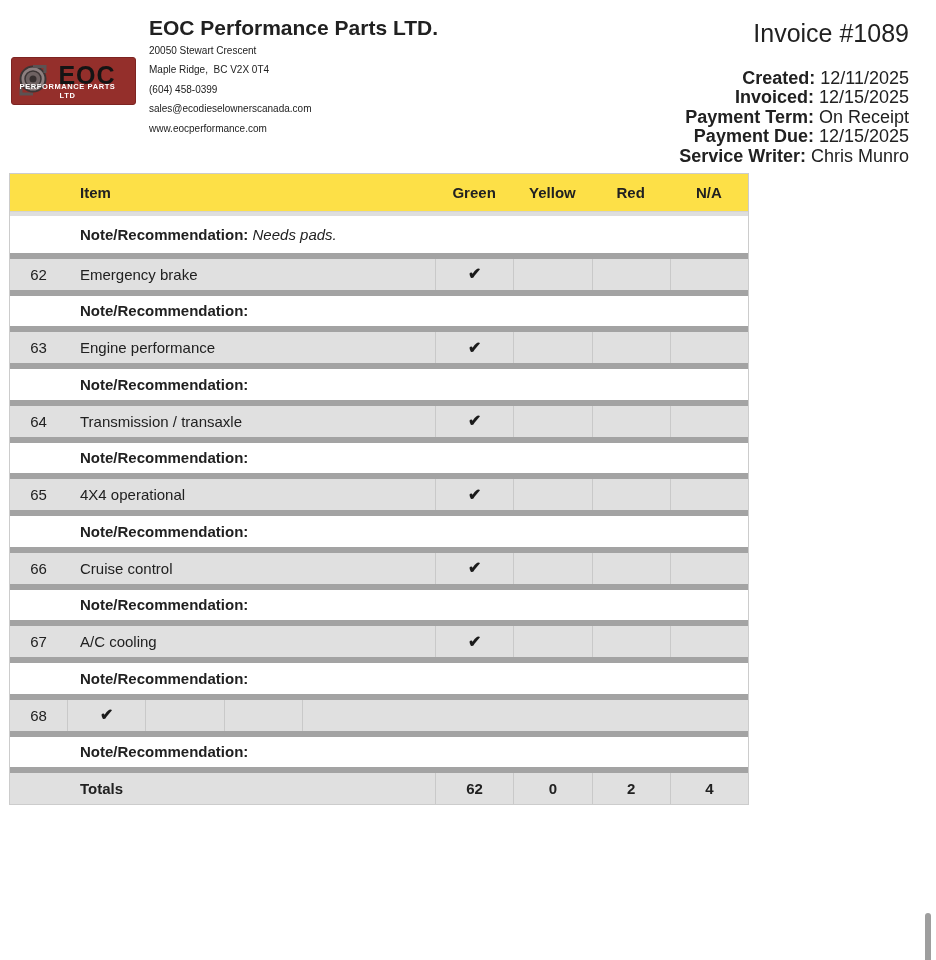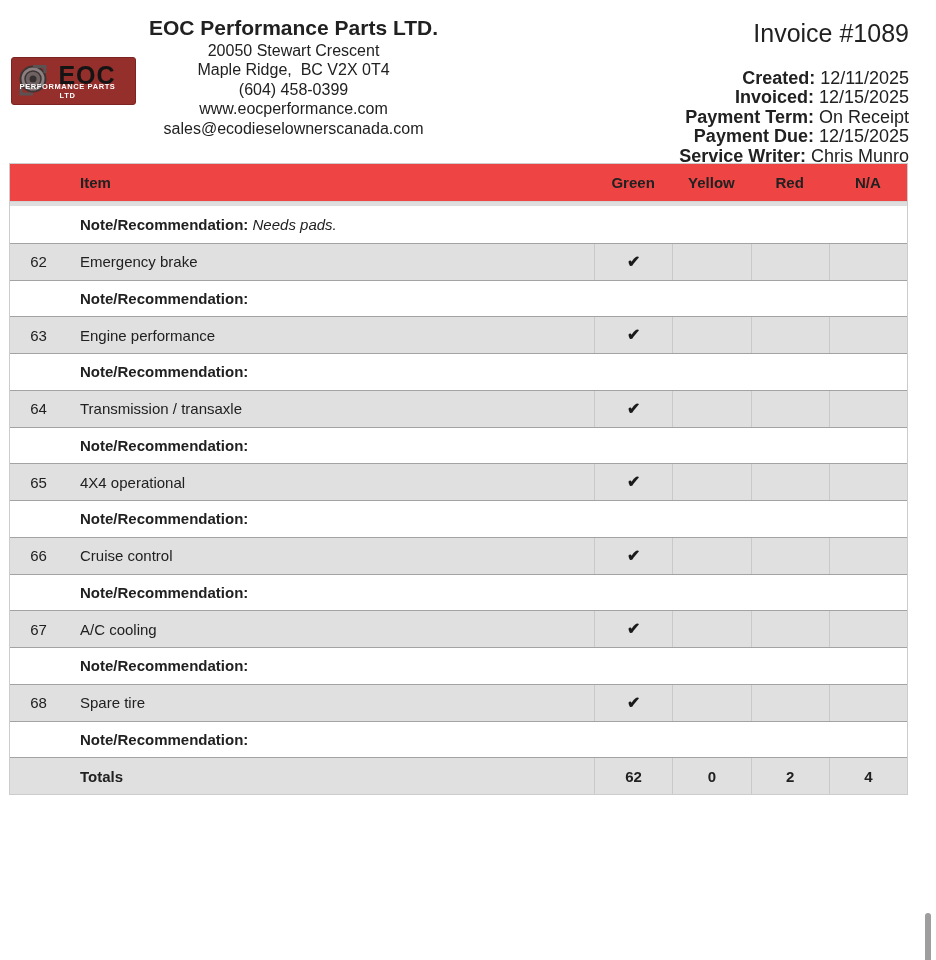--- a/index.html
+++ b/index.html
@@ -39,49 +39,48 @@
   }
 
   .company {
     position: absolute; left: 149px; top: 17px;
   }
   .company-name {
     font-size: 21px; font-weight: 700; line-height: 22px;
     margin-bottom: 2px;
   }
   .company-line {
-    font-size: 16px; line-height: 19.4px;
+    font-size: 10px; line-height: 19.4px;
     white-space: pre-wrap;
-    text-align: center;
   }
 
   .invoice-block {
     position: absolute; right: 27px; top: 12px;
     text-align: right;
   }
   .invoice-title {
     font-size: 25px; font-weight: 400; line-height: 42px;
     margin-bottom: 15px;
   }
   .meta-line {
     font-size: 18px; line-height: 19.4px;
   }
   .meta-line .lbl { font-weight: 700; }
 
   
   .tbl {
-    position: absolute; left: 9px; top: 163px;
-    width: 899px;
+    position: absolute; left: 9px; top: 173px;
+    width: 740px;
     border: 1px solid #cccccc;
-    background: #ef4444;
+    background: #fde047;
   }
   .row {
     display: flex; align-items: center;
     height: 36.75px;
-    border-top: 1px solid #a3a3a3;
+    border-top: 6px solid #a3a3a3;
     font-size: 15px;
   }
   .row.header { height: 37px; border-top: none; font-weight: 700; }
   .row.no-bt { border-top: none; }
   .divider { height: 5px; background: #dedede; border-top: 1px solid #d3d3d3; }
 
   .cell-num  { width: 57px; text-align: center; }
   .cell-name { flex: 1; padding-left: 13px; }
   .cell-chk  {
     width: 78.25px; text-align: center;
@@ -124,22 +123,22 @@
   </svg>
   <div class="logo-eoc">EOC</div>
   <div class="logo-sub">PERFORMANCE PARTS LTD</div>
 </div>
 
 <div class="company">
   <div class="company-name">EOC Performance Parts LTD.</div>
   <div class="company-line">20050 Stewart Crescent</div>
   <div class="company-line">Maple Ridge,  BC V2X 0T4</div>
   <div class="company-line">(604) 458-0399</div>
+  <div class="company-line">sales@ecodieselownerscanada.com</div>
   <div class="company-line">www.eocperformance.com</div>
-  <div class="company-line">sales@ecodieselownerscanada.com</div>
 </div>
 
 <div class="invoice-block">
   <div class="invoice-title">Invoice #1089</div>
   <div class="meta-line"><span class="lbl">Created:</span><span> 12/11/2025</span></div>
   <div class="meta-line"><span class="lbl">Invoiced:</span><span> 12/15/2025</span></div>
   <div class="meta-line"><span class="lbl">Payment Term:</span><span> On Receipt</span></div>
   <div class="meta-line"><span class="lbl">Payment Due:</span><span> 12/15/2025</span></div>
   <div class="meta-line"><span class="lbl">Service Writer:</span><span> Chris Munro</span></div>
 </div>
@@ -240,21 +239,20 @@
     <div class="cell-chk"></div>
     <div class="cell-chk"></div>
     <div class="cell-chk"></div>
   </div>
   <div class="row note-row">
     <div class="note-cell"><span class="note-lbl">Note/Recommendation:</span><span class="note-val"></span></div>
   </div>
 
   <div class="row item-row">
     <div class="cell-num">68</div>
-    <div class="cell-name">Spare tire</div>
     <div class="cell-chk">
         <span class="check">✔</span>
       </div>
     <div class="cell-chk"></div>
     <div class="cell-chk"></div>
     <div class="cell-chk"></div>
   </div>
   <div class="row note-row">
     <div class="note-cell"><span class="note-lbl">Note/Recommendation:</span><span class="note-val"></span></div>
   </div>

